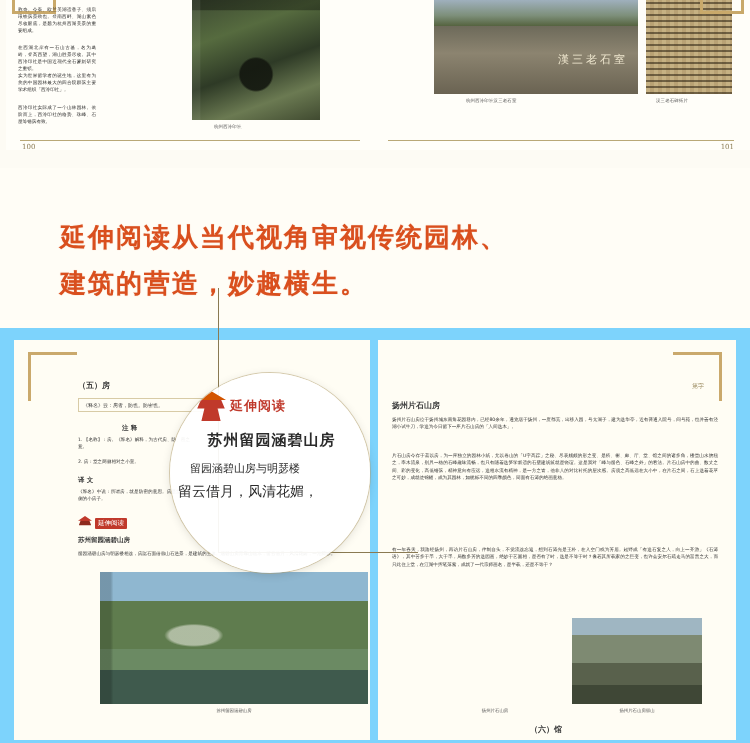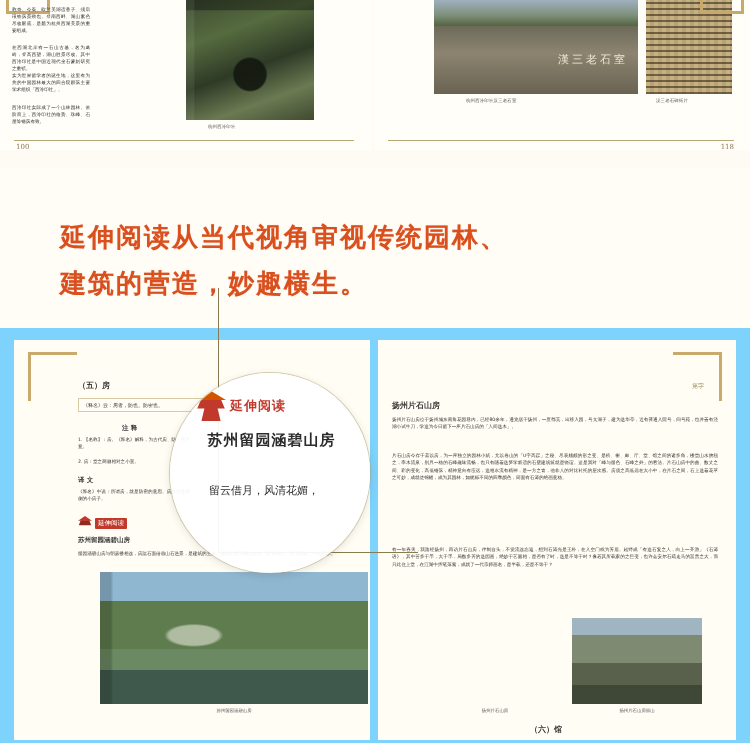--- a/index.html
+++ b/index.html
@@ -13,21 +13,21 @@
   .page{position:relative;width:750px;height:743px;overflow:hidden;}
 
   
   .top-spread{
     position:absolute;left:0;top:0;width:750px;height:168px;
     background:#fdfbf4;
     border-bottom:1px solid #e7e0cd;
     overflow:hidden;
   }
   .top-left{
-    position:absolute;left:0;top:0;width:372px;height:150px;
+    position:absolute;left:6px;top:0;width:372px;height:150px;
     background:#fffef9;
   }
   .top-right{
     position:absolute;left:374px;top:0;width:376px;height:150px;
     background:#fffef9;
   }
   .frame-border{
     position:absolute;border:2px solid #c9a96a;
   }
   .col-text{
@@ -113,22 +113,22 @@
   }
   .callout-h{
     position:absolute;left:14px;top:58px;width:175px;text-align:center;
     font-size:15px;font-weight:bold;color:#2b2b2b;letter-spacing:1px;
   }
   .callout-l1{
     position:absolute;left:20px;top:88px;width:170px;
     font-size:11px;color:#2b2b2b;
   }
   .callout-l2{
-    position:absolute;left:39px;top:110px;width:170px;
-    font-size:11px;color:#2b2b2b;
+    position:absolute;left:8px;top:110px;width:170px;
+    font-size:14px;color:#2b2b2b;
   }
   .callout-line{
     position:absolute;background:#8a7a52;
   }
 
   
   .mini-badge{
     position:absolute;display:flex;align-items:center;gap:3px;
   }
   .mini-badge .mb-txt{font-size:6.5px;color:#fff;background:#c0392b;padding:1px 3px;border-radius:1px;}
@@ -179,21 +179,21 @@
 
       <div class="photo" style="left:272px;top:0px;width:86px;height:94px;
                   background:repeating-linear-gradient(90deg,#c6b183 0 4px,#b9a275 4px 8px);">
         <div class="p-inner" style="background:repeating-linear-gradient(0deg, rgba(40,30,15,.55) 0 2px, rgba(0,0,0,0) 2px 6px);"></div>
       </div>
 
       <div class="cap" style="left:92px;top:98px;">杭州西泠印社汉三老石室</div>
       <div class="cap" style="left:282px;top:98px;">汉三老石碑拓片</div>
 
       <div class="rule" style="left:14px;top:140px;width:346px;"></div>
-      <div class="pagenum" style="right:16px;top:143px;">118</div>
+      <div class="pagenum" style="right:16px;top:143px;">101</div>
 
       <div class="frame-border" style="right:6px;top:-30px;width:38px;height:38px;border-width:3px;"></div>
     </div>
   </div>
 
   <div class="headline">
     <div class="h-line h1">延伸阅读从当代视角审视传统园林、</div>
     <div class="h-line h2">建筑的营造，妙趣横生。</div>
   </div>
 
@@ -256,17 +256,18 @@
     <div class="callout-line" style="left:218px;top:-40px;width:1px;height:265px;"></div>
     <div class="callout-line" style="left:218px;top:224px;width:200px;height:1px;"></div>
 
     <div class="callout">
       <div class="callout-badge">
         <span class="badge-pagoda" style="background:linear-gradient(180deg,#d35400 0 30%,#c0392b 30% 100%);
                      clip-path:polygon(50% 0,100% 30%,84% 30%,96% 58%,72% 58%,82% 100%,18% 100%,28% 58%,4% 58%,16% 30%,0 30%);"></span>
         <span class="badge-txt">延伸阅读</span>
       </div>
       <div class="callout-h">苏州留园涵碧山房</div>
+      <div class="callout-l1">留园涵碧山房与明瑟楼</div>
       <div class="callout-l2">留云借月，风清花媚，</div>
     </div>
   </div>
 
 </div>
 
 </body></html>

